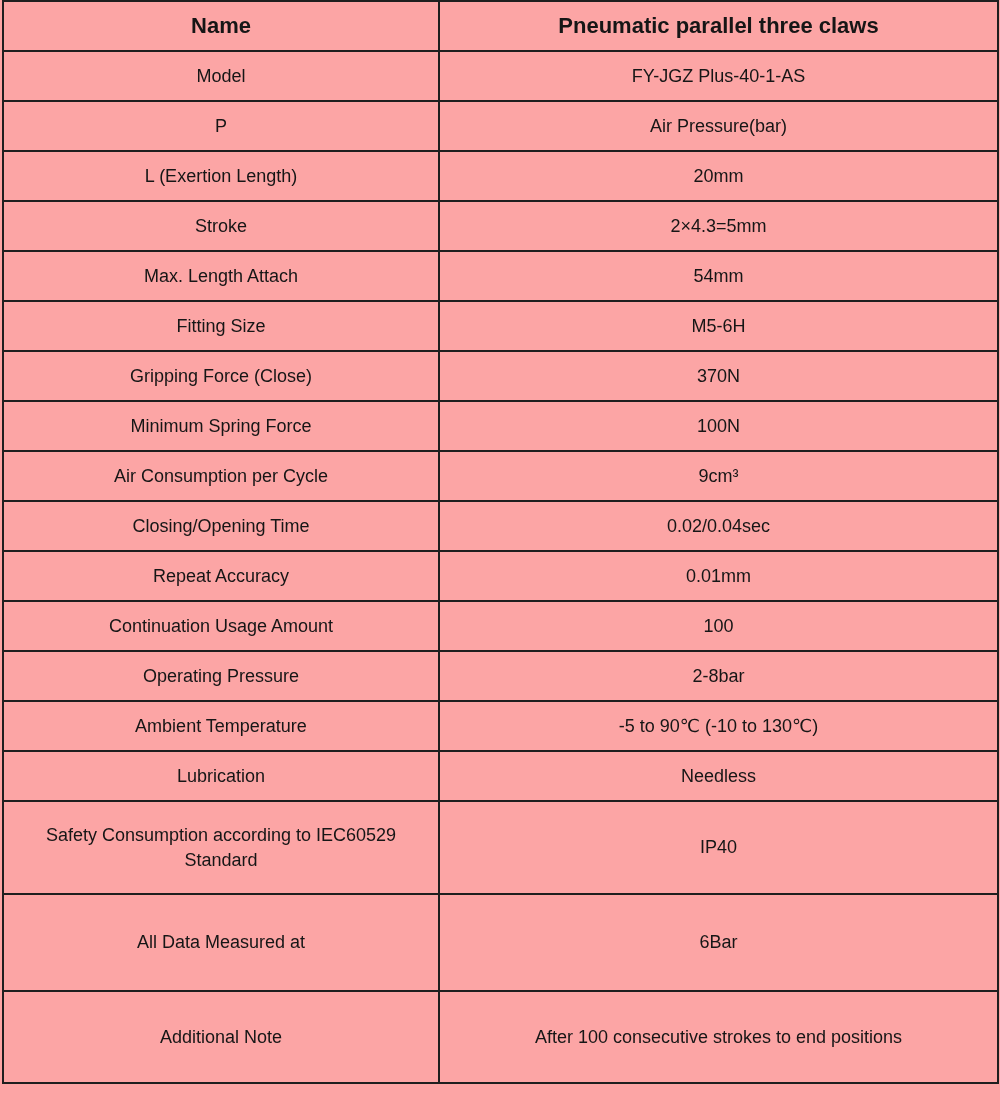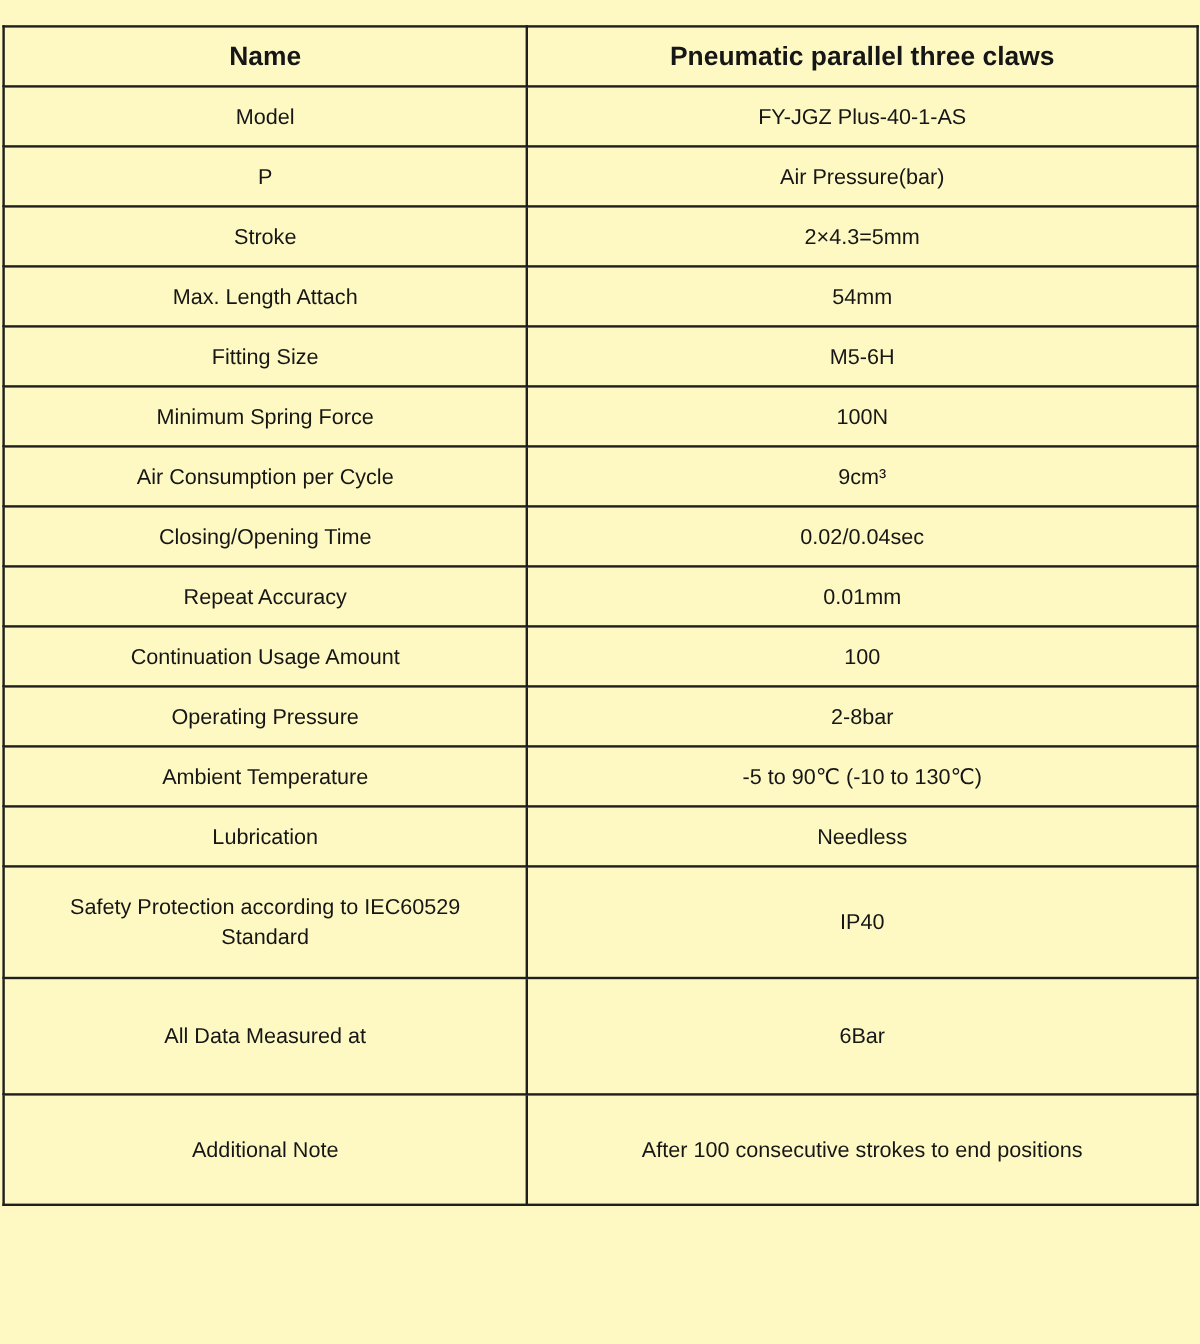--- a/index.html
+++ b/index.html
@@ -3,23 +3,23 @@
 <meta charset="utf-8">
 <style>
   html, body {
     margin: 0;
     padding: 0;
     background: #ffffff;
   }
   .page {
     width: 1000px;
     height: 1120px;
-    background: #fef9c3;
+    background: #fca5a5;
     box-sizing: border-box;
-    padding: 21px 2px;
+    padding: 0 2px;
   }
   table.spec {
     border-collapse: collapse;
     table-layout: fixed;
     width: 995px;
     font-family: "Liberation Sans", "DejaVu Sans", sans-serif;
     color: #161616;
   }
   table.spec col.c1 { width: 436px; }
   table.spec col.c2 { width: 559px; }
@@ -80,37 +80,45 @@
     <tr class="r">
       <td>Model</td>
       <td>FY-JGZ Plus-40-1-AS</td>
     </tr>
 
     <tr class="r">
       <td>P</td>
       <td>Air Pressure(bar)</td>
     </tr>
 
+    <tr class="r">
+      <td>L (Exertion Length)</td>
+      <td>20mm</td>
+    </tr>
 
     <tr class="r">
       <td>Stroke</td>
       <td>2×4.3=5mm</td>
     </tr>
 
 
     <tr class="r">
       <td>Max. Length Attach</td>
       <td>54mm</td>
     </tr>
 
     <tr class="r">
       <td>Fitting Size</td>
       <td>M5-6H</td>
     </tr>
 
+    <tr class="r">
+      <td>Gripping Force (Close)</td>
+      <td>370N</td>
+    </tr>
 
     <tr class="r">
       <td>Minimum Spring Force</td>
       <td>100N</td>
     </tr>
 
     <tr class="r">
       <td>Air Consumption per Cycle</td>
       <td>9cm³</td>
     </tr>
@@ -140,21 +148,21 @@
       <td>-5 to 90℃ (-10 to 130℃)</td>
     </tr>
 
     <tr class="r">
       <td>Lubrication</td>
       <td>Needless</td>
     </tr>
 
     <tr class="rt1">
       <td>
-        <span class="wrap-safety">Safety Protection according to IEC60529 Standard</span>
+        <span class="wrap-safety">Safety Consumption according to IEC60529 Standard</span>
       </td>
       <td>IP40</td>
     </tr>
 
     <tr class="rt2">
       <td class="left">All Data Measured at</td>
       <td>6Bar</td>
     </tr>
 
     <tr class="rt3">

